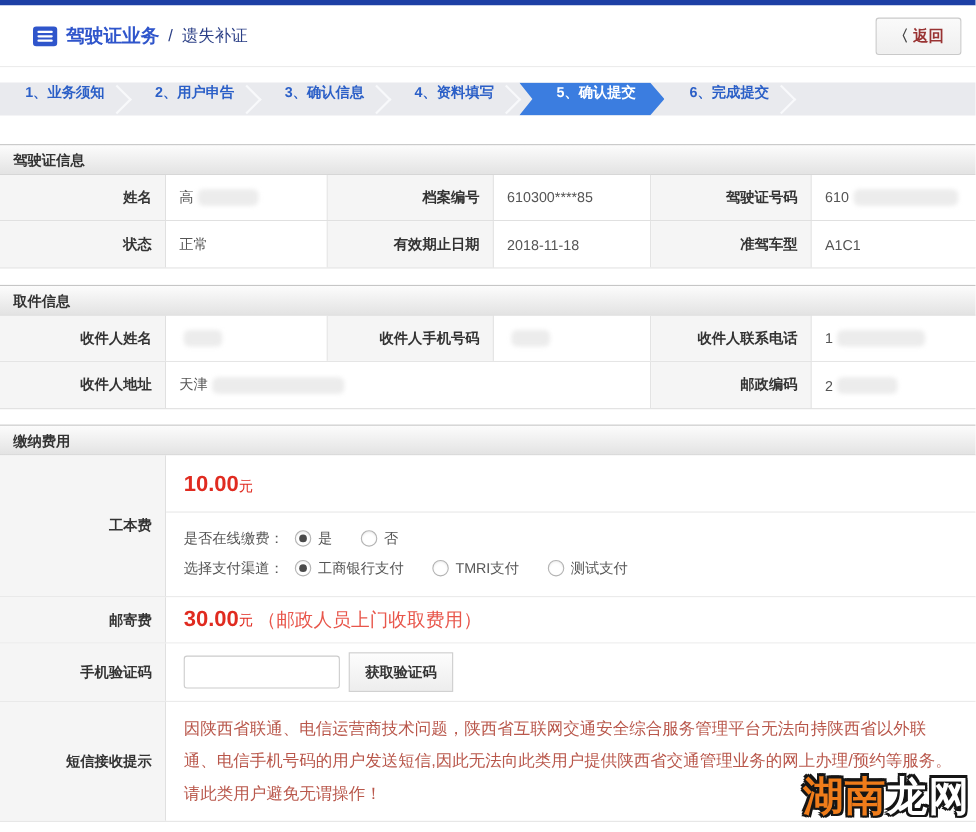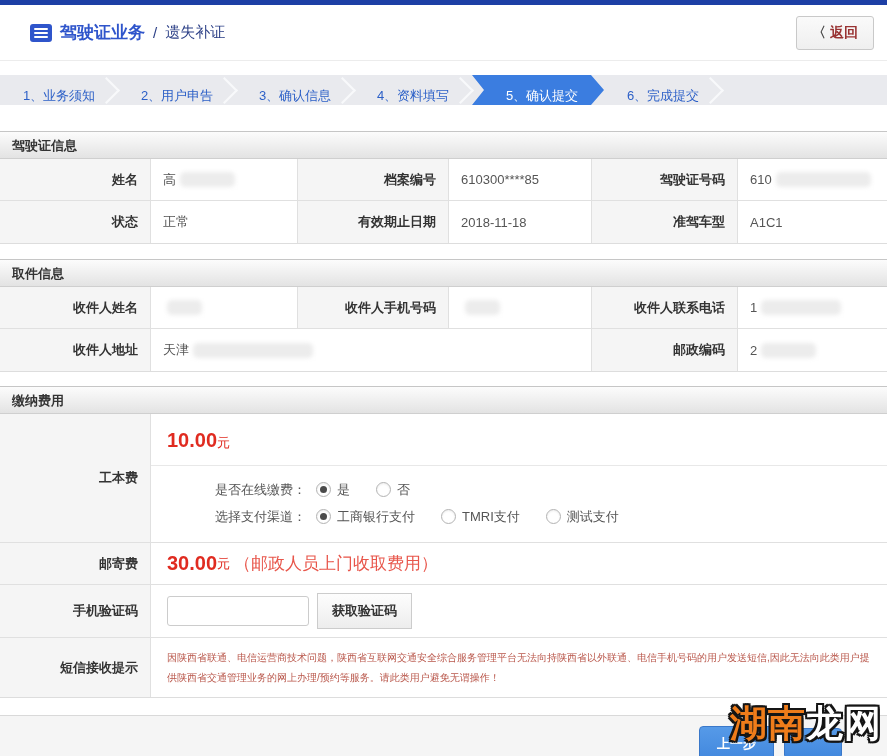--- a/index.html
+++ b/index.html
@@ -35,22 +35,22 @@
     margin-right: 3px;
   }
   .back-chevron { color: #444; font-weight: bold; }
 
   
   .steps {
     margin-top: 14px; height: 30px; background: #e9eaee;
     display: flex; align-items: stretch; position: relative;
   }
   .step {
-    width: 118px; display: flex; align-items: flex-end; justify-content: center;
-    color: #2b5fc7; font-size: 13px; font-weight: normal; position: relative; cursor: default;
+    width: 118px; display: flex; align-items: flex-start; justify-content: center;
+    color: #2b5fc7; font-size: 13px; font-weight: bold; position: relative; cursor: default;
   }
   .step::after {
     content: ""; position: absolute; right: 2px; top: 6px;
     width: 17px; height: 17px;
     border-top: 2px solid #f8f9fb; border-right: 2px solid #f8f9fb;
     transform: rotate(45deg);
   }
   .step.active {
     width: 132px; background: #3b7de0; color: #fff;
     clip-path: polygon(0 0, calc(100% - 13px) 0, 100% 50%, calc(100% - 13px) 100%, 0 100%, 12px 50%);
@@ -97,21 +97,21 @@
     display: flex; align-items: center; justify-content: flex-end;
     padding-right: 12px; font-size: 13px; font-weight: bold; color: #333;
   }
   .fee-val { flex: 1; background: #fff; }
   .amount-line { padding: 15px 16px 13px 16px; border-bottom: 1px solid #e8e8e8; }
   .amount { color: #e02b20; font-size: 20px; font-weight: bold; }
   .amount-unit { color: #e02b20; font-size: 13px; }
   .amount-note { color: #e8564b; font-size: 17px; margin-left: 4px; }
   .amount-line-plain { padding: 9px 16px; border-bottom: none; display:flex; align-items:center; }
   .pay-options { padding: 10px 16px 12px 16px; }
-  .opt-line { display: flex; align-items: center; height: 27px; font-size: 13px; color: #555; margin-left: 48px; }
+  .opt-line { display: flex; align-items: center; height: 27px; font-size: 13px; color: #555; }
   .opt-q { margin-right: 10px; }
   .radio {
     width: 15px; height: 15px; border: 1px solid #b3b3b3; border-radius: 50%;
     background: #fff; display: inline-block; margin-right: 6px; flex: none;
     box-shadow: inset 0 1px 2px rgba(0,0,0,0.08); cursor: pointer; position: relative;
   }
   .radio.checked::after {
     content: ""; position: absolute; left: 3px; top: 3px;
     width: 7px; height: 7px; border-radius: 50%; background: #4a4a4a;
   }
@@ -120,21 +120,21 @@
   .sms-input {
     width: 142px; height: 30px; border: 1px solid #ccc; border-radius: 3px;
     padding: 0 8px; font-size: 13px; font-family: inherit; background: #fff;
   }
   .code-btn {
     background: linear-gradient(#fdfdfd, #ededed); border: 1px solid #ccc;
     border-radius: 0; padding: 8px 14px; font-size: 13px; font-weight: bold;
     color: #333; cursor: pointer; font-family: inherit;
   }
   .notice-cell { padding: 10px 16px; }
-  .notice-text { font-size: 10px; line-height: 1.95; color: #b9574b; }
+  .notice-text { font-size: 15px; line-height: 1.95; color: #b9574b; }
 
   
   .footer {
     margin-top: 17px; height: 56px; background: #f5f5f5;
     border-top: 1px solid #d9d9d9;
     display: flex; align-items: center; justify-content: flex-end;
     padding-right: 45px; gap: 10px;
   }
   .btn-primary {
     background: linear-gradient(#569ae8, #4187dd); border: 1px solid #3a78c9;

